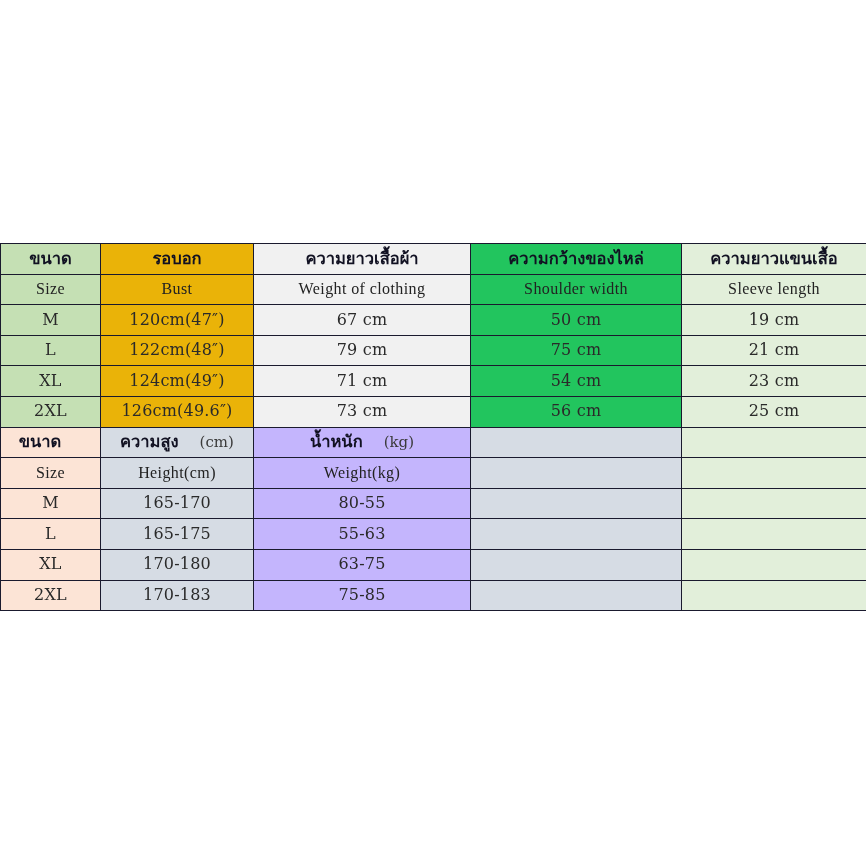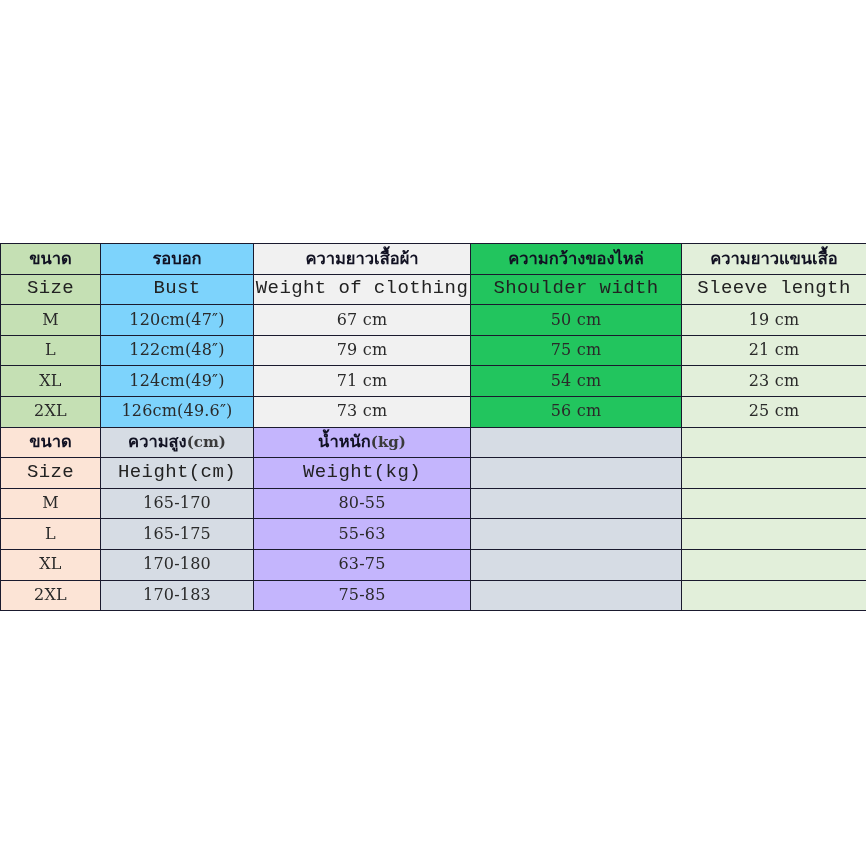--- a/index.html
+++ b/index.html
@@ -49,42 +49,43 @@
 
   
   .th-thai {
     font-family: "DejaVu Sans", sans-serif;
     font-weight: bold;
     font-size: 16.5px;
     color: #111122;
   }
   .th-thai .unit {
     font-family: "DejaVu Serif", serif;
-    font-weight: bold;
+    font-weight: normal;
     font-size: 15px;
     color: #3a3a3a;
+    padding-left: 21px;
   }
   .th-en {
-    font-family: Liberation Mono, monospace;
+    font-family: Liberation Serif, serif;
     font-weight: normal;
-    font-size: 19px;
+    font-size: 16px;
     letter-spacing: 0.4px;
     color: #222222;
   }
   .cell-val {
     font-family: "DejaVu Serif", serif;
     font-weight: normal;
     font-size: 16px;
     color: #2a2a2a;
     letter-spacing: 0.2px;
   }
 
   
   .s1-c0 { background: #c5e0b4; }
-  .s1-c1 { background: #7dd3fc; }
+  .s1-c1 { background: #eab308; }
   .s1-c2 { background: #f1f1f1; }
   .s1-c3 { background: #22c55e; margin-top: 34px; }
   .s1-c4 { background: #e2efda; }
 
   
   .s2-c0 { background: #fce4d6; }
   .s2-c1 { background: #d6dce4; }
   .s2-c2 { background: #c4b5fd; }
   .s2-c3 { background: #d6dce4; }
   .s2-c4 { background: #e2efda; }

